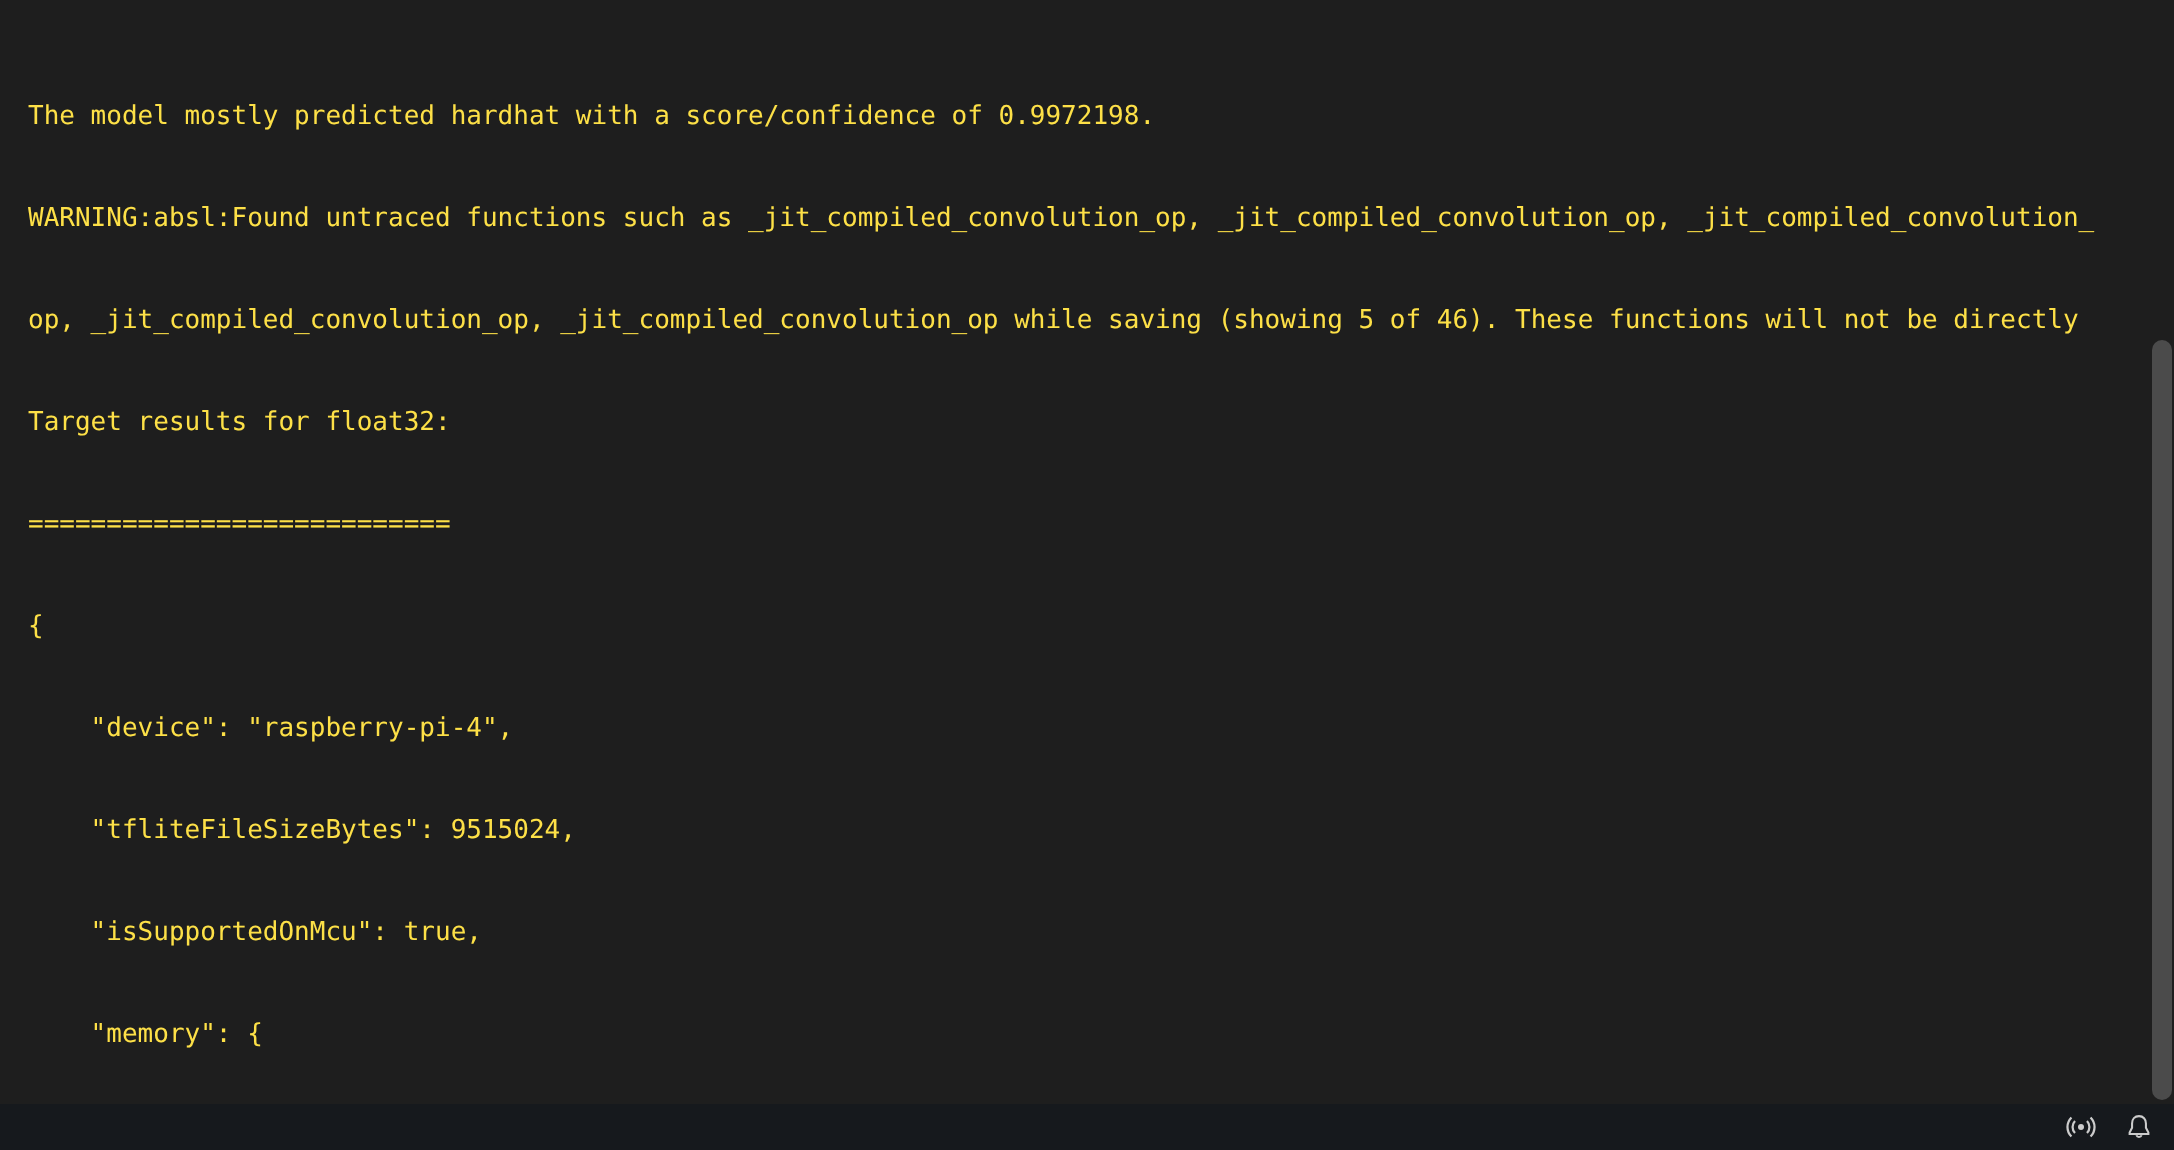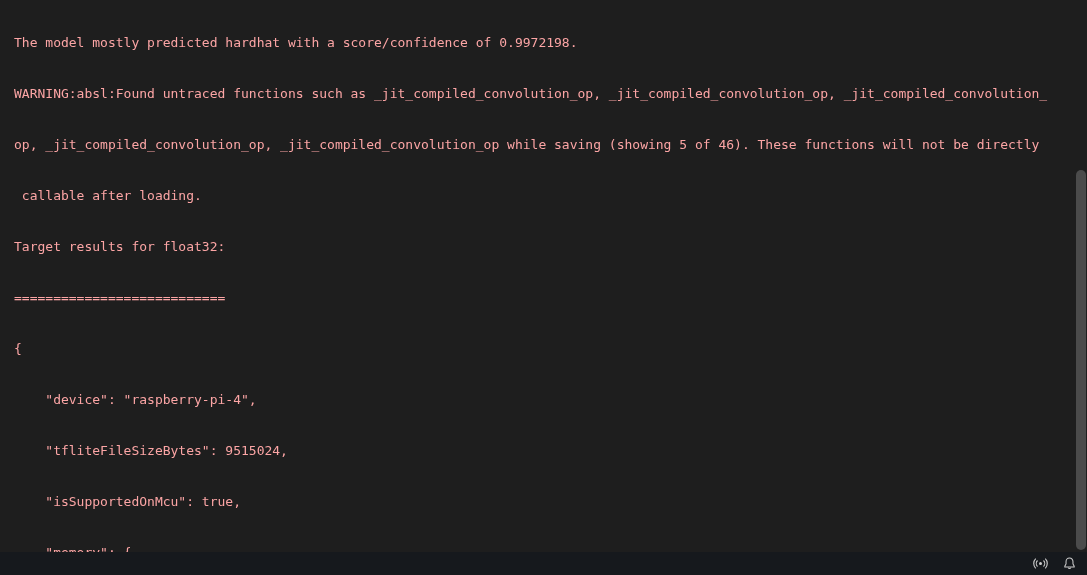--- a/index.html
+++ b/index.html
@@ -18,24 +18,24 @@
     width: 1087px;
     height: 575px;
     background: #1e1e1e;
   }
   .terminal-output {
     position: absolute;
     top: 0;
     left: 0;
     right: 12px;
     bottom: 23px;
-    padding: 0 0 0 14px;
+    padding: 16px 0 0 14px;
     white-space: pre;
     overflow: hidden;
-    color: #fca5a5;
+    color: #fde047;
   }
   .terminal-output .line { white-space: pre; }
   .scrollbar-track {
     position: absolute;
     right: 0;
     top: 0;
     width: 12px;
     height: 552px;
     background: #1e1e1e;
   }
@@ -67,21 +67,20 @@
 </style>
 </head>
 <body>
 
 <div class="terminal-container">
 
   <div class="terminal-output">
     <div class="line">The model mostly predicted hardhat with a score/confidence of 0.9972198.</div>
     <div class="line">WARNING:absl:Found untraced functions such as _jit_compiled_convolution_op, _jit_compiled_convolution_op, _jit_compiled_convolution_</div>
     <div class="line">op, _jit_compiled_convolution_op, _jit_compiled_convolution_op while saving (showing 5 of 46). These functions will not be directly</div>
-    <div class="line"> callable after loading.</div>
     <div class="line">Target results for float32:</div>
     <div class="line">===========================</div>
     <div class="line">{</div>
     <div class="line">    "device": "raspberry-pi-4",</div>
     <div class="line">    "tfliteFileSizeBytes": 9515024,</div>
     <div class="line">    "isSupportedOnMcu": true,</div>
     <div class="line">    "memory": {</div>
     
     
     

